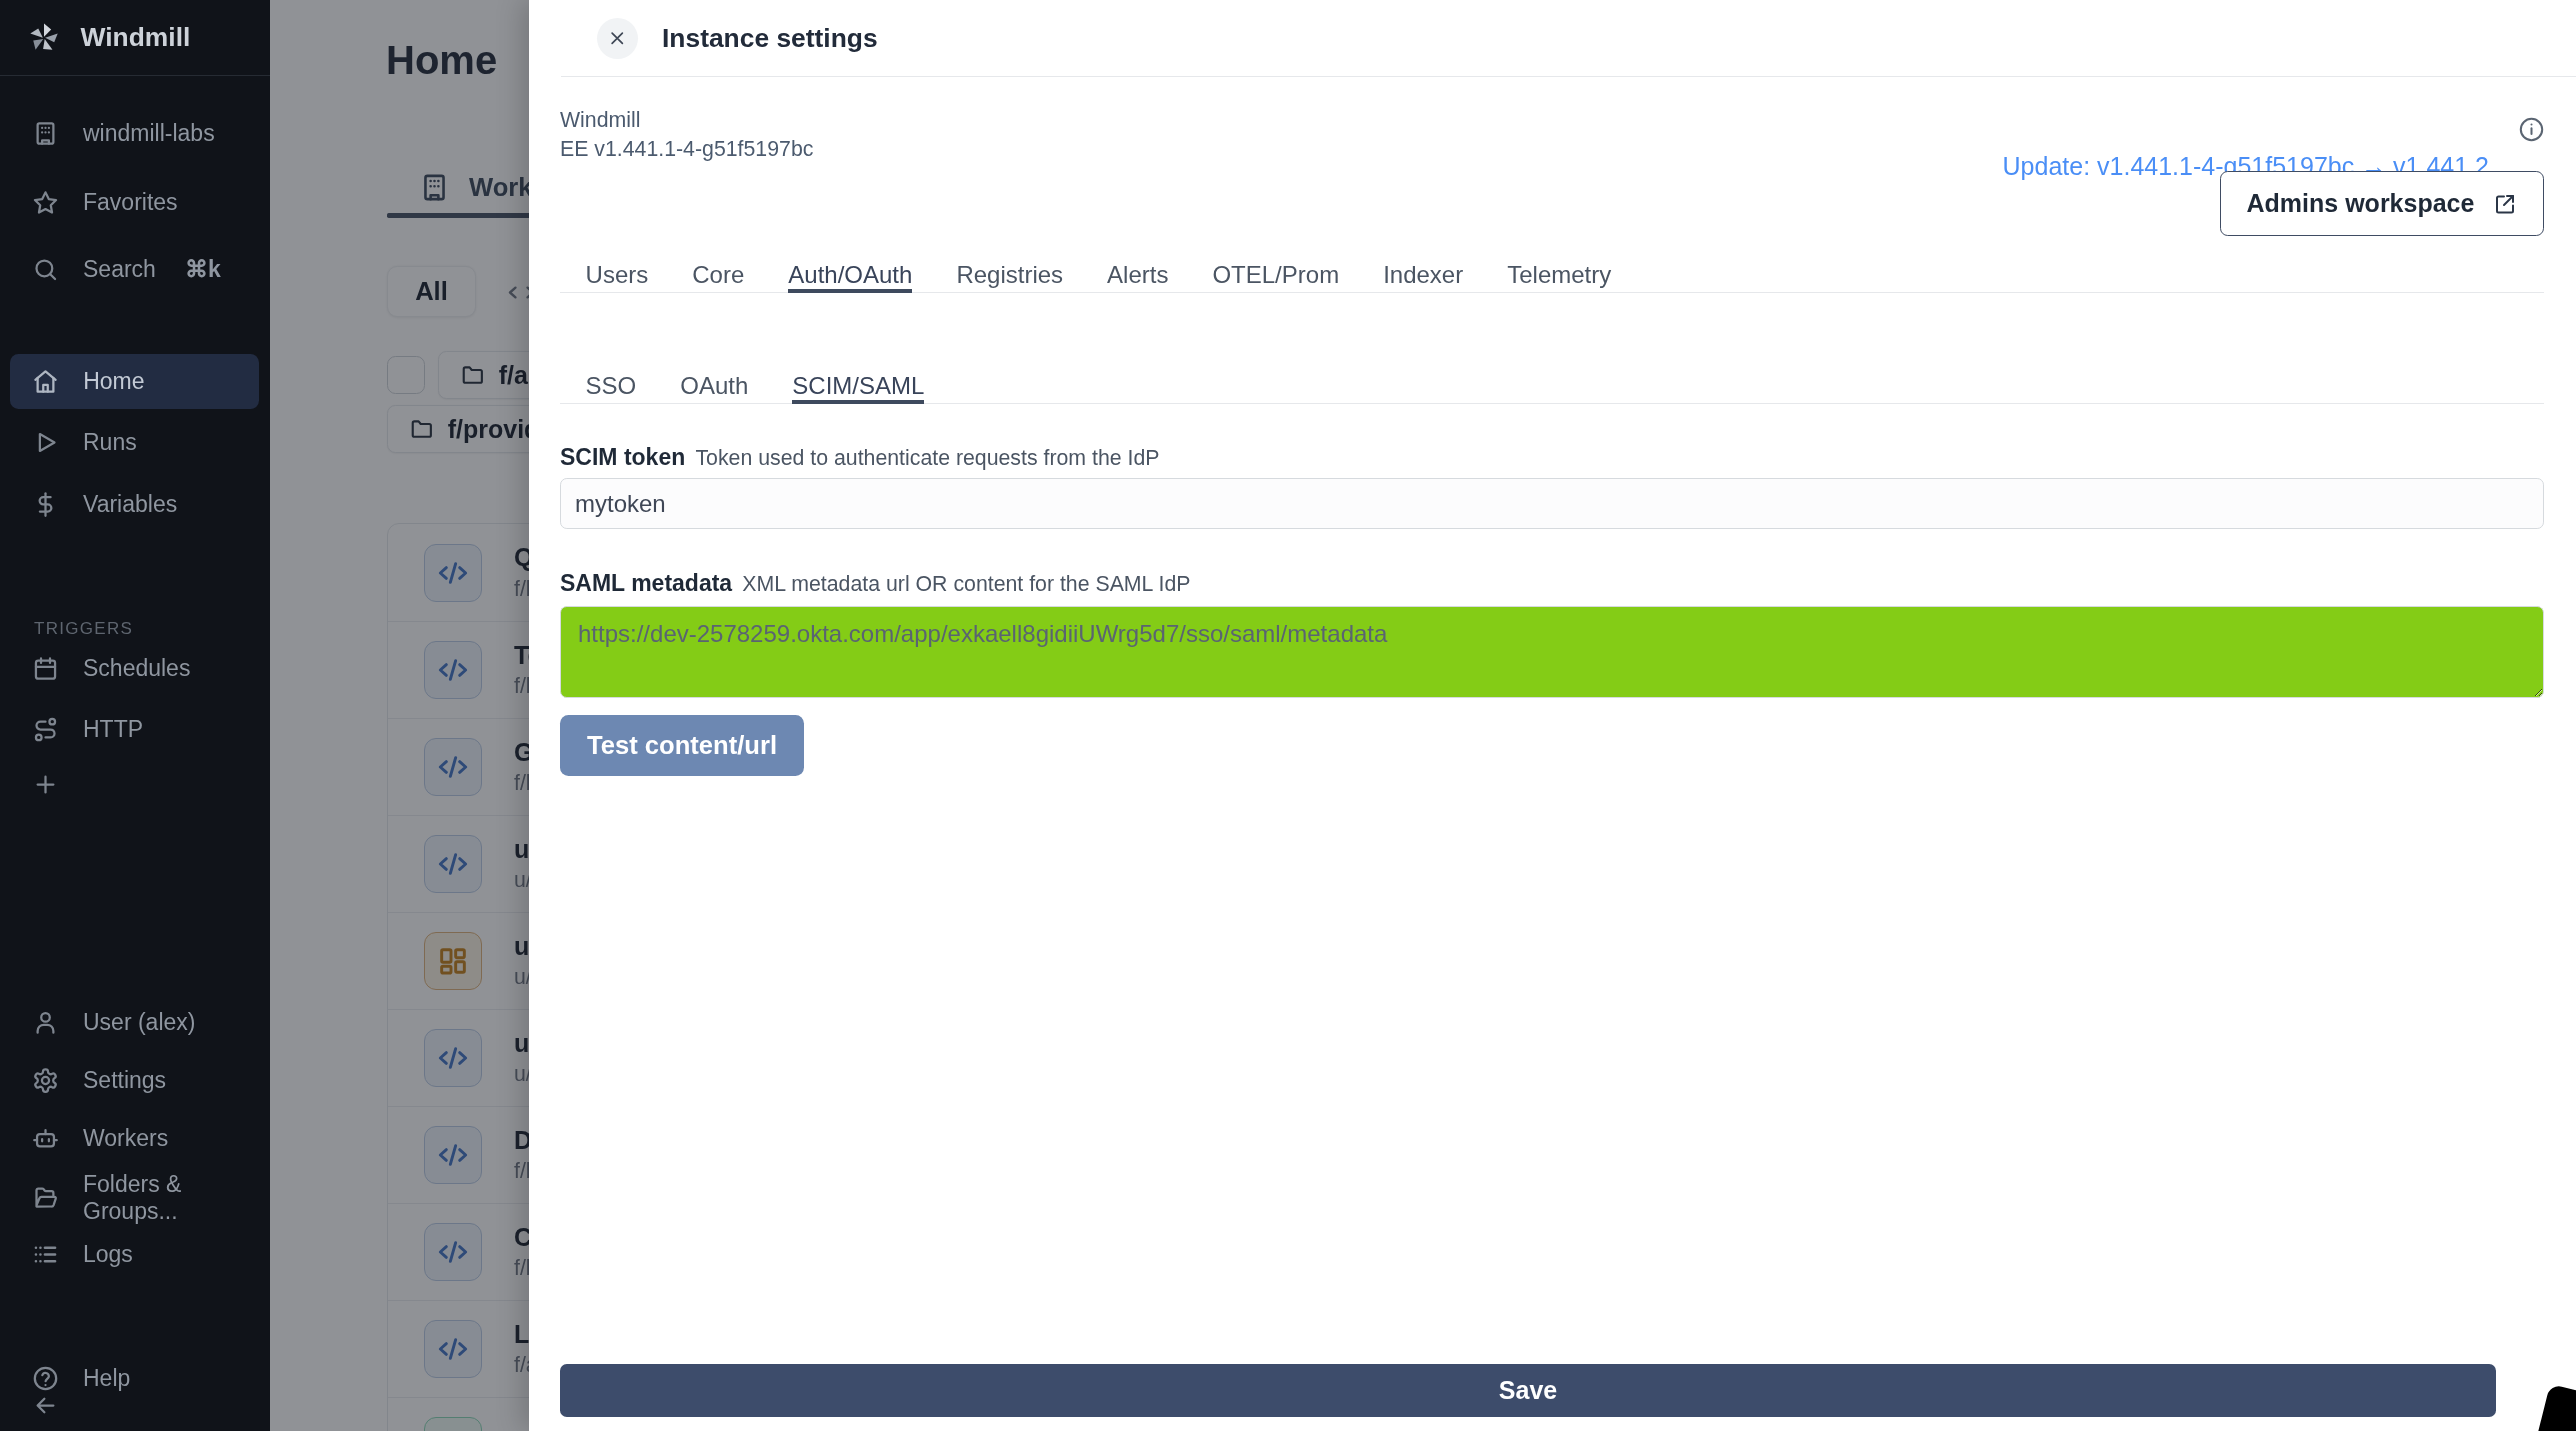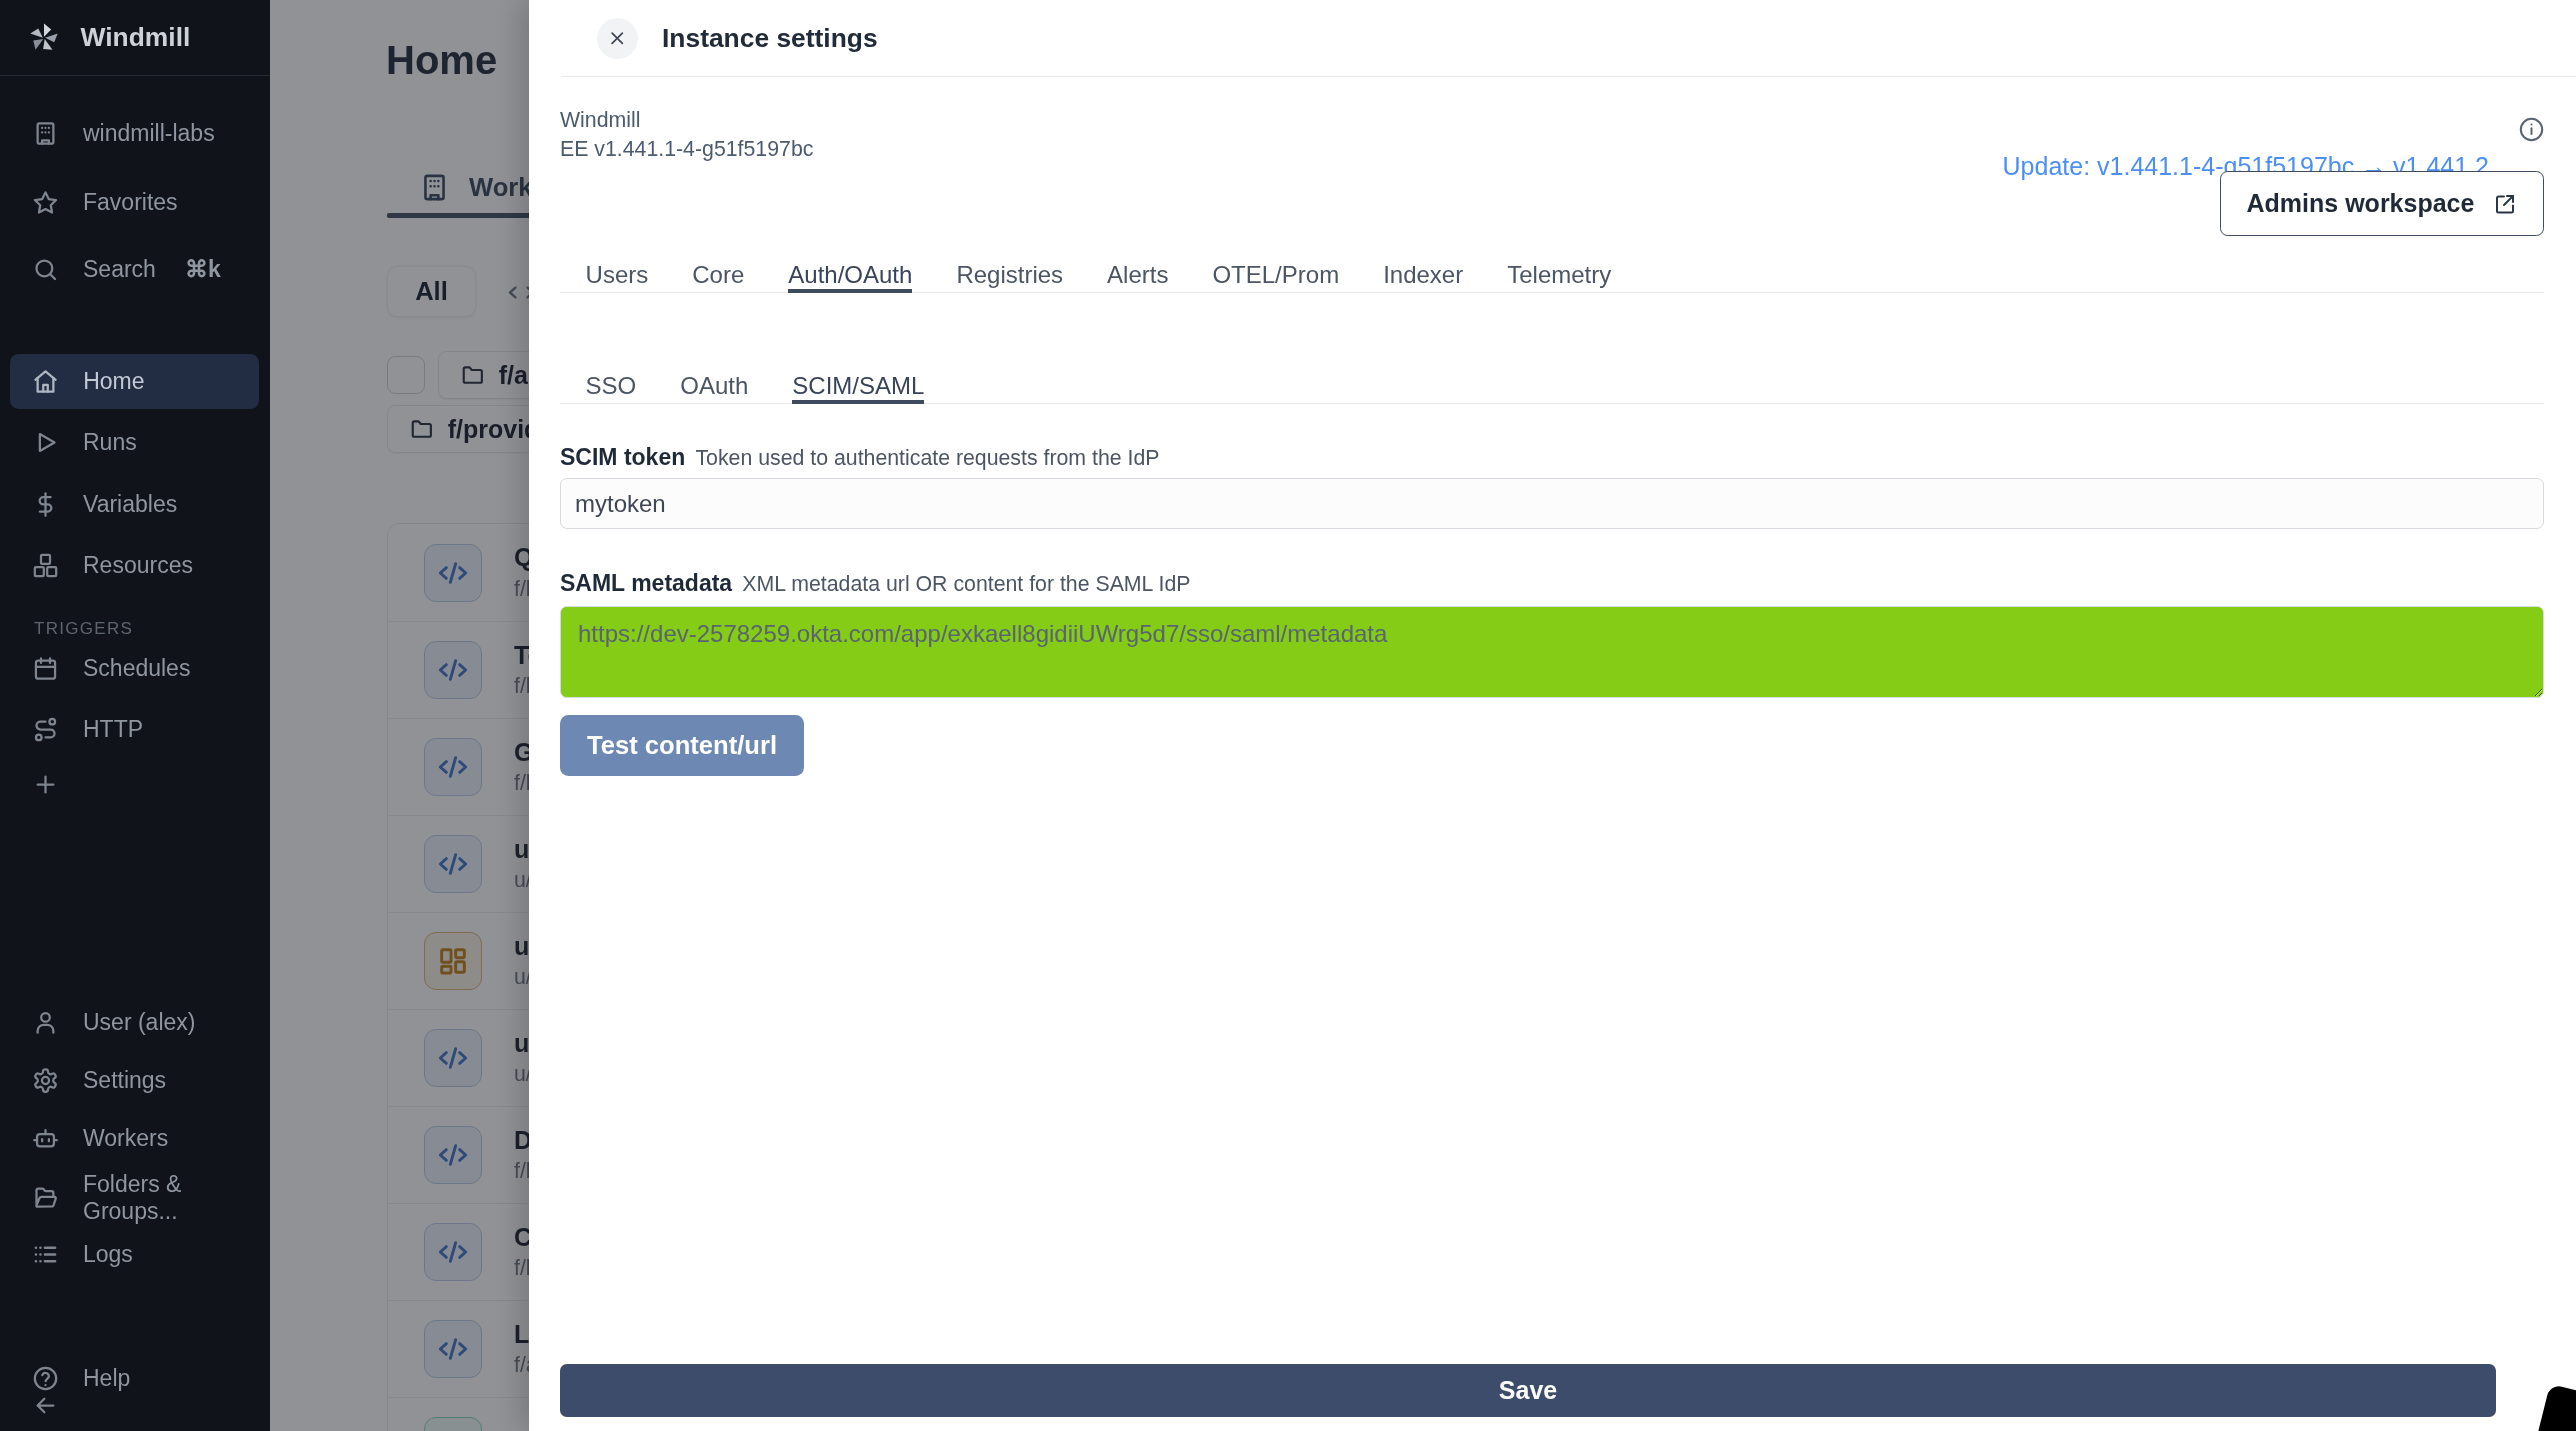--- a/index.html
+++ b/index.html
@@ -350,30 +350,20 @@
   </div>
   <div class="si" style="top:477px">
     <span>
         <svg viewBox="0 0 24 24" fill="none" stroke="currentColor" stroke-width="2" stroke-linecap="round" stroke-linejoin="round">
           <path d="M12 2v20"></path>
           <path d="M16.5 5.5H10a3.2 3.2 0 0 0 0 6.4h4a3.2 3.2 0 0 1 0 6.4H7"></path>
         </svg>
       </span>
     <span>Variables</span>
   </div>
-  <div class="si" style="top:538px">
-    <span>
-        <svg viewBox="0 0 24 24" fill="none" stroke="currentColor" stroke-width="2" stroke-linecap="round" stroke-linejoin="round">
-          <rect x="8" y="2.5" width="8" height="8" rx="1"></rect>
-          <rect x="2.5" y="13.5" width="8" height="8" rx="1"></rect>
-          <rect x="13.5" y="13.5" width="8" height="8" rx="1"></rect>
-        </svg>
-      </span>
-    <span>Resources</span>
-  </div>
 
   <div class="trig">TRIGGERS</div>
 
   <div class="si" style="top:641px">
     <span>
         <svg viewBox="0 0 24 24" fill="none" stroke="currentColor" stroke-width="2" stroke-linecap="round" stroke-linejoin="round">
           <rect x="3.5" y="5" width="17" height="16" rx="2"></rect>
           <path d="M8 3v4M16 3v4M3.5 10.5h17"></path>
         </svg>
       </span>

